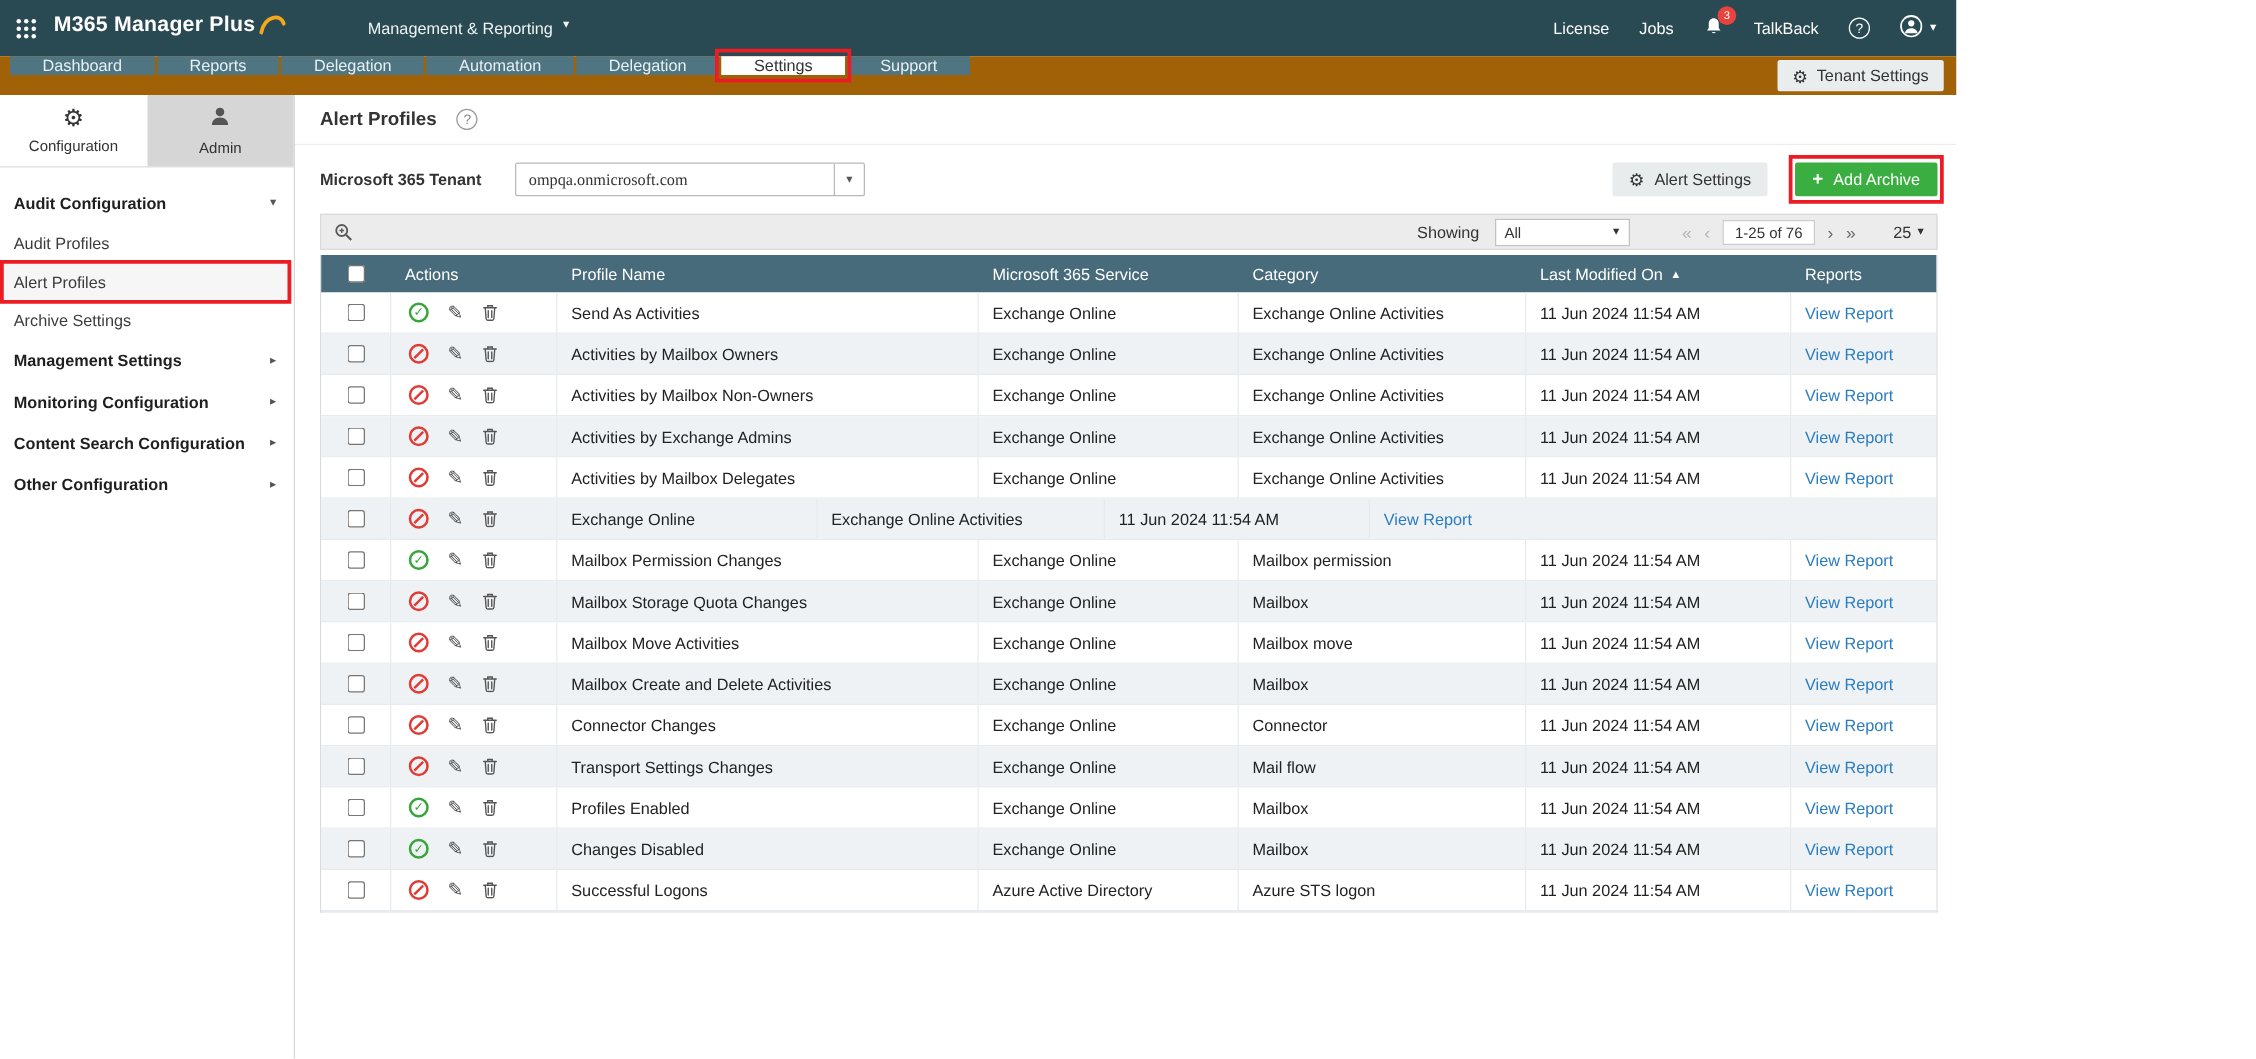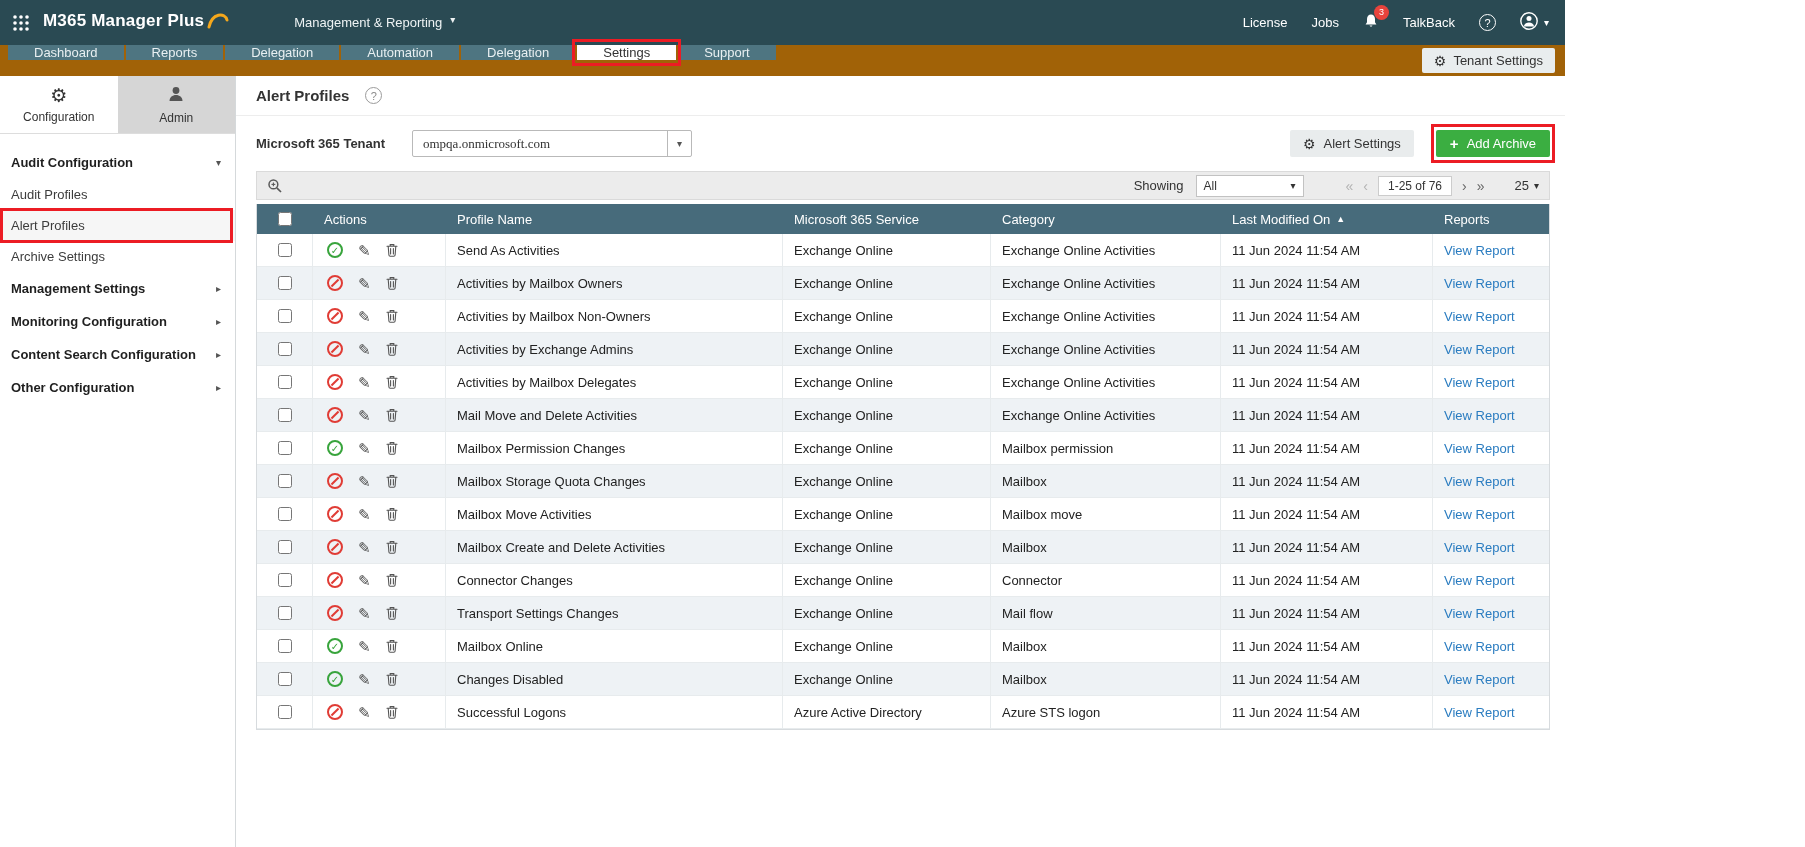--- a/index.html
+++ b/index.html
@@ -437,21 +437,20 @@
     </span>
     <span class="td c1 actions-cell">
       <span class="status off"></span>
       <span class="edit-glyph">✎</span>
       <span class="del-btn">
         <svg width="12" height="14" viewBox="0 0 12 14">
           <path d="M1 3.2 H11 M4.2 3.2 V1.6 H7.8 V3.2 M2.2 3.2 L2.9 12 C2.95 12.7 3.5 13.2 4.2 13.2 H7.8 C8.5 13.2 9.05 12.7 9.1 12 L9.8 3.2 M4.6 5.5 V11 M7.4 5.5 V11" stroke="#555555" stroke-width="1.1" fill="none" stroke-linecap="round"></path>
         </svg>
       </span>
     </span>
-    <span class="td c2">Mail Move and Delete Activities</span>
     <span class="td c3">Exchange Online</span>
     <span class="td c4">Exchange Online Activities</span>
     <span class="td c5">11 Jun 2024 11:54 AM</span>
     <span class="td c6">
       <a class="report-link">View Report</a>
     </span>
   </div>
               <div class="trow">
     <span class="td c0">
       <input type="checkbox" class="cbx" style="">
@@ -584,21 +583,21 @@
     </span>
     <span class="td c1 actions-cell">
       <span class="status on">✓</span>
       <span class="edit-glyph">✎</span>
       <span class="del-btn">
         <svg width="12" height="14" viewBox="0 0 12 14">
           <path d="M1 3.2 H11 M4.2 3.2 V1.6 H7.8 V3.2 M2.2 3.2 L2.9 12 C2.95 12.7 3.5 13.2 4.2 13.2 H7.8 C8.5 13.2 9.05 12.7 9.1 12 L9.8 3.2 M4.6 5.5 V11 M7.4 5.5 V11" stroke="#555555" stroke-width="1.1" fill="none" stroke-linecap="round"></path>
         </svg>
       </span>
     </span>
-    <span class="td c2">Mailbox Online</span>
+    <span class="td c2">Profiles Enabled</span>
     <span class="td c3">Exchange Online</span>
     <span class="td c4">Mailbox</span>
     <span class="td c5">11 Jun 2024 11:54 AM</span>
     <span class="td c6">
       <a class="report-link">View Report</a>
     </span>
   </div>
               <div class="trow">
     <span class="td c0">
       <input type="checkbox" class="cbx" style="">

